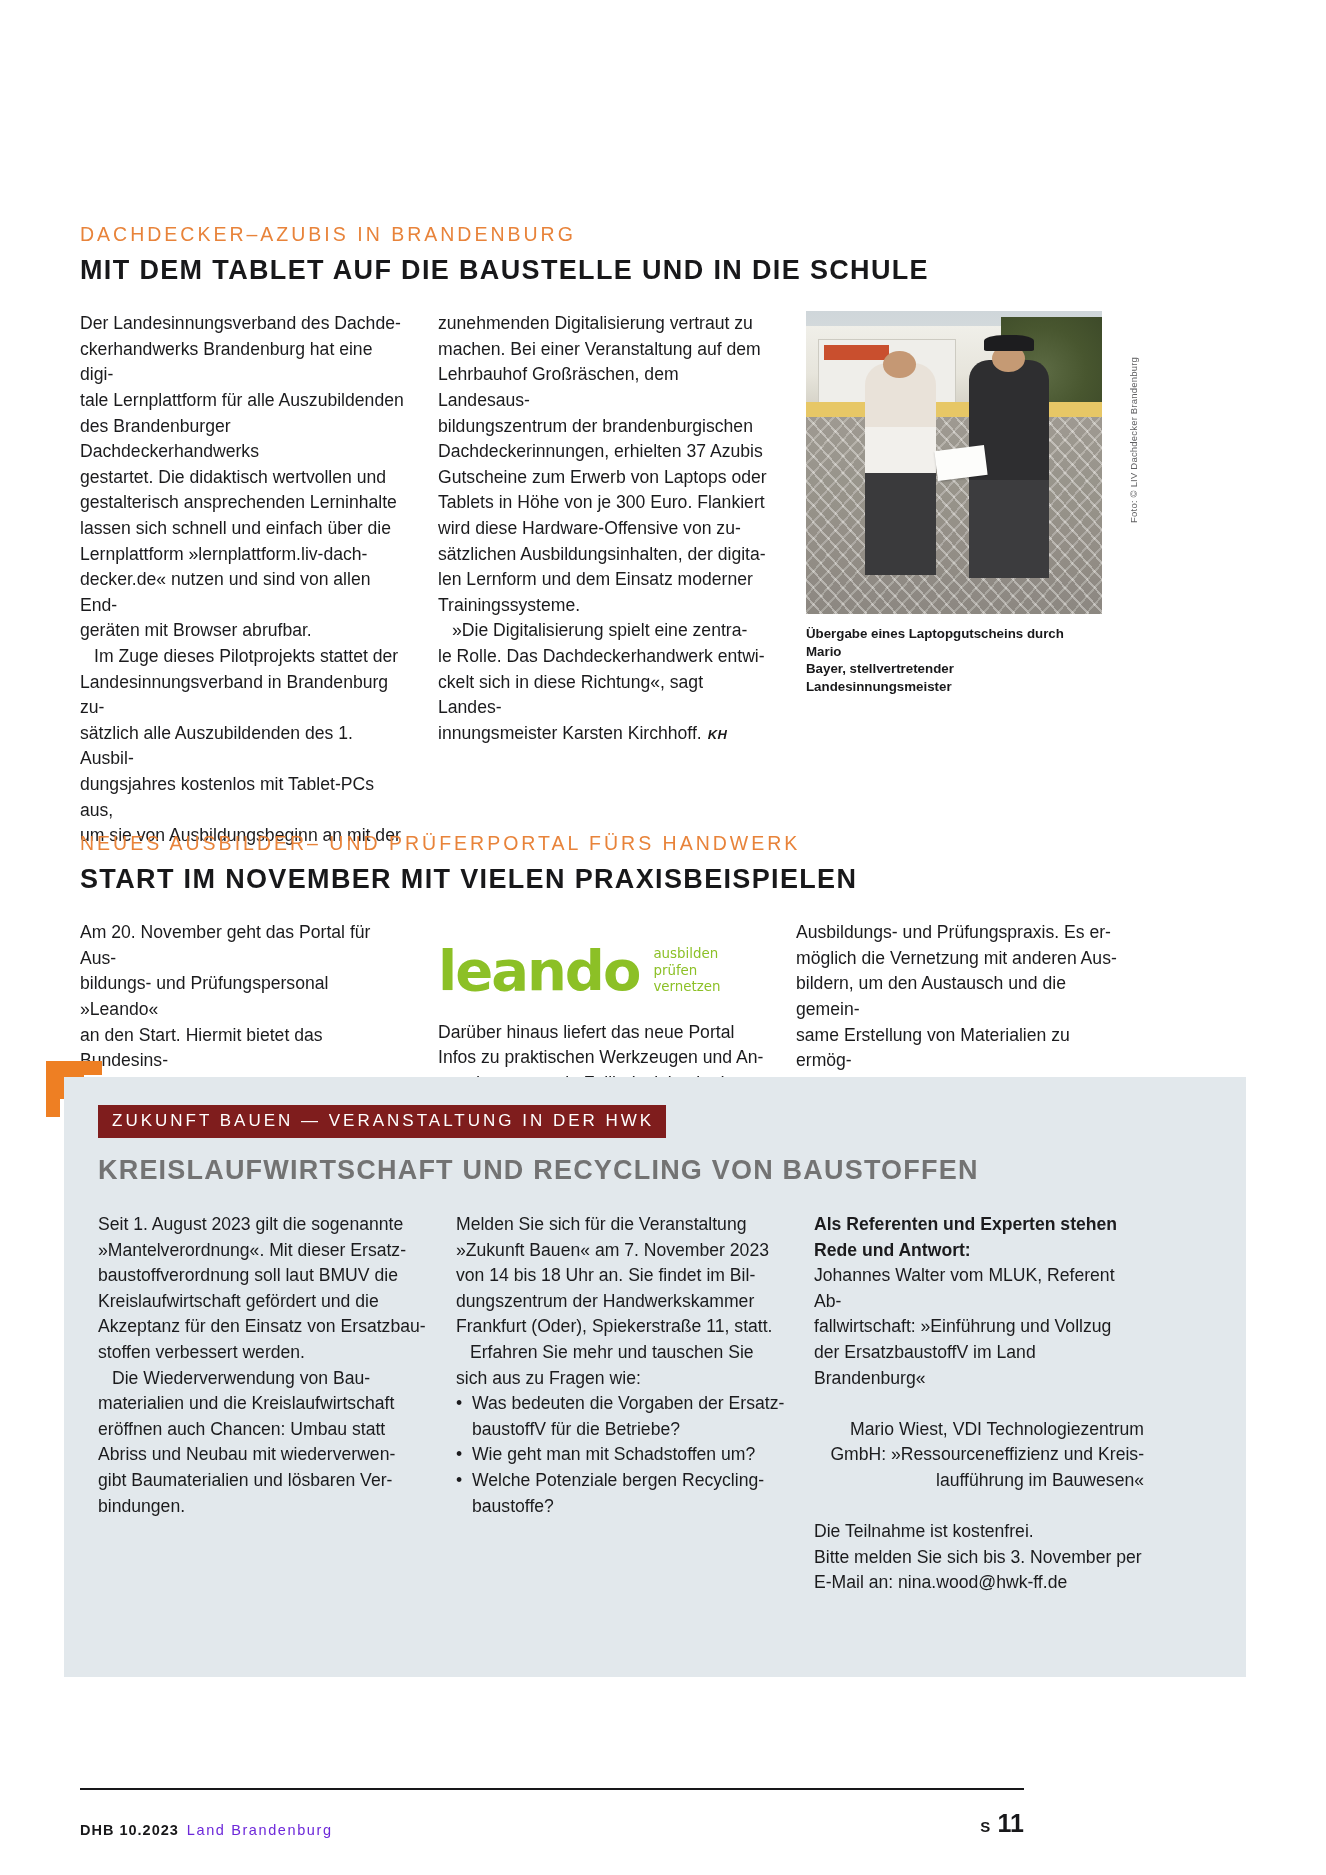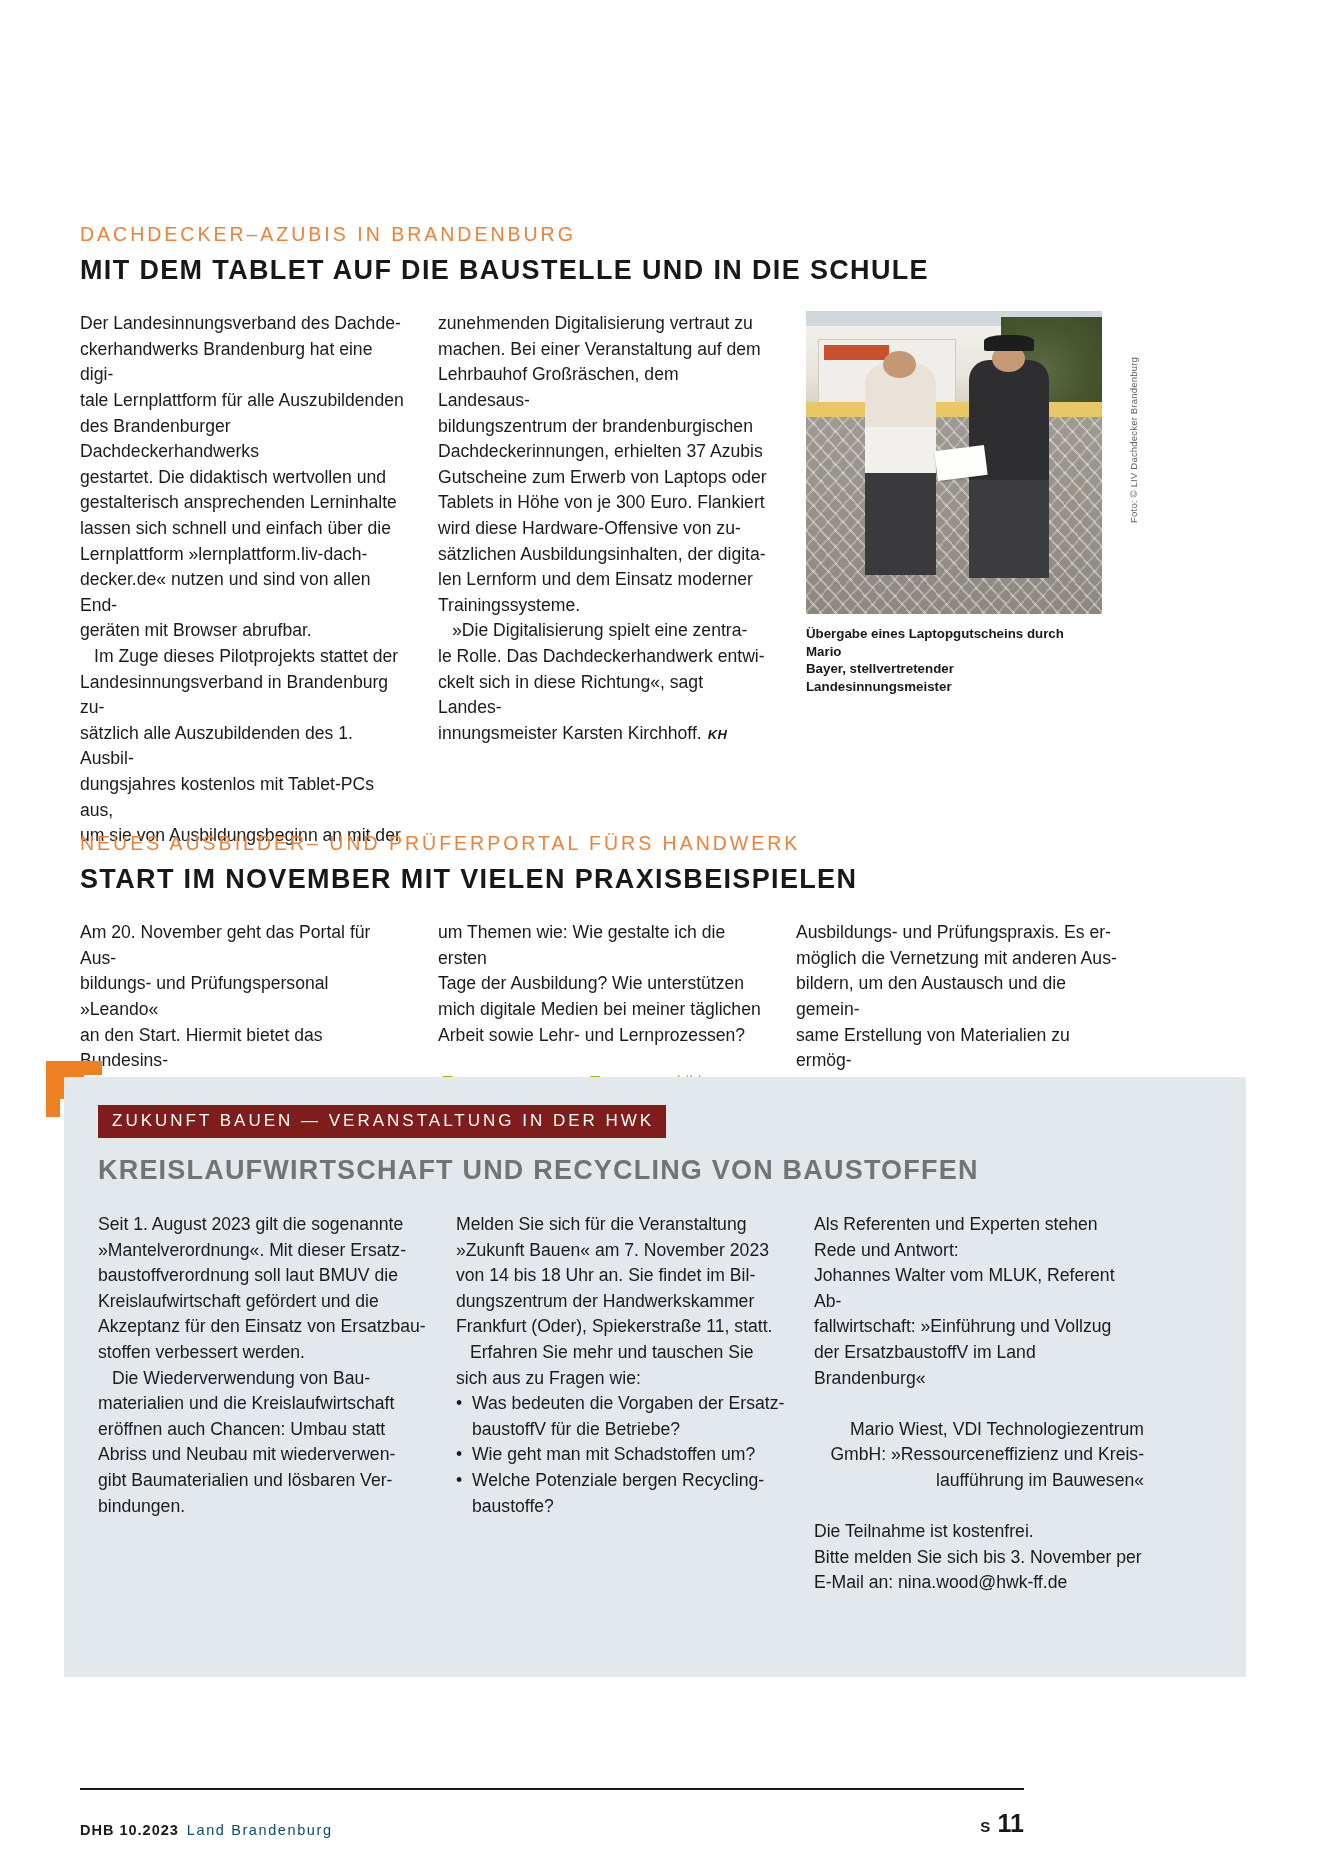--- a/index.html
+++ b/index.html
@@ -243,21 +243,21 @@
   .bullets{margin:0;padding:0;list-style:none;}
   .bullets li{
     position:relative;
     padding-left:16px;
     margin:0;
   }
   .bullets li::before{
     content:"\2022";
     position:absolute;left:0;top:0;
   }
-  .lead-bold{font-weight:normal;}
+  .lead-bold{font-weight:bold;}
   .gap{height:25.6px;}
 
   
   .footer{
     position:absolute;
     left:80px;right:80px;bottom:62px;
     height:40px;
     border-top:2px solid #18181a;
     display:flex;
     align-items:flex-end;
@@ -267,21 +267,21 @@
   .footer-left{
     font-size:14.5px;
     letter-spacing:1px;
     color:#18181a;
   }
   .footer-left b{font-weight:bold;}
   .footer-left i{
     font-style:normal;
     letter-spacing:1.6px;
     margin-left:8px;
-    color:#0c4a6e;
+    color:#6d28d9;
   }
   .footer-right{
     font-size:15px;
     letter-spacing:1.4px;
     color:#18181a;
     font-weight:bold;
   }
   .footer-right .pagenum{
     font-size:25px;
     font-weight:bold;
@@ -374,24 +374,20 @@
 und Prüfern im Handwerk eine neue Infor-
 mations-, Vernetzungs- und Lernwelt. Sie
 ist partizipativ gestaltet und empfehlungs-
 basiert. Das Portal baut auf den bisher ge-
 bräuchlichen Portalen www.foraus.de und
 www.pruefer­portal.org auf. Auf www.lean-
 do.de finden Ausbilder in Zukunft alles rund</p>
       </div>
 
       <div class="a2-col body-col">
-        <p style="white-space: pre-line;">um Themen wie: Wie gestalte ich die ersten
-Tage der Ausbildung? Wie unterstützen
-mich digitale Medien bei meiner täglichen
-Arbeit sowie Lehr- und Lernprozessen?</p>
         <div class="logo-wrap">
           <div class="logo-word">leando</div>
           <div class="logo-claim" style="white-space: pre-line;">ausbilden
 prüfen
 vernetzen</div>
         </div>
         <p style="white-space: pre-line;">Darüber hinaus liefert das neue Portal
 Infos zu praktischen Werkzeugen und An-
 wendungen sowie Fallbeispielen in der</p>
       </div>

